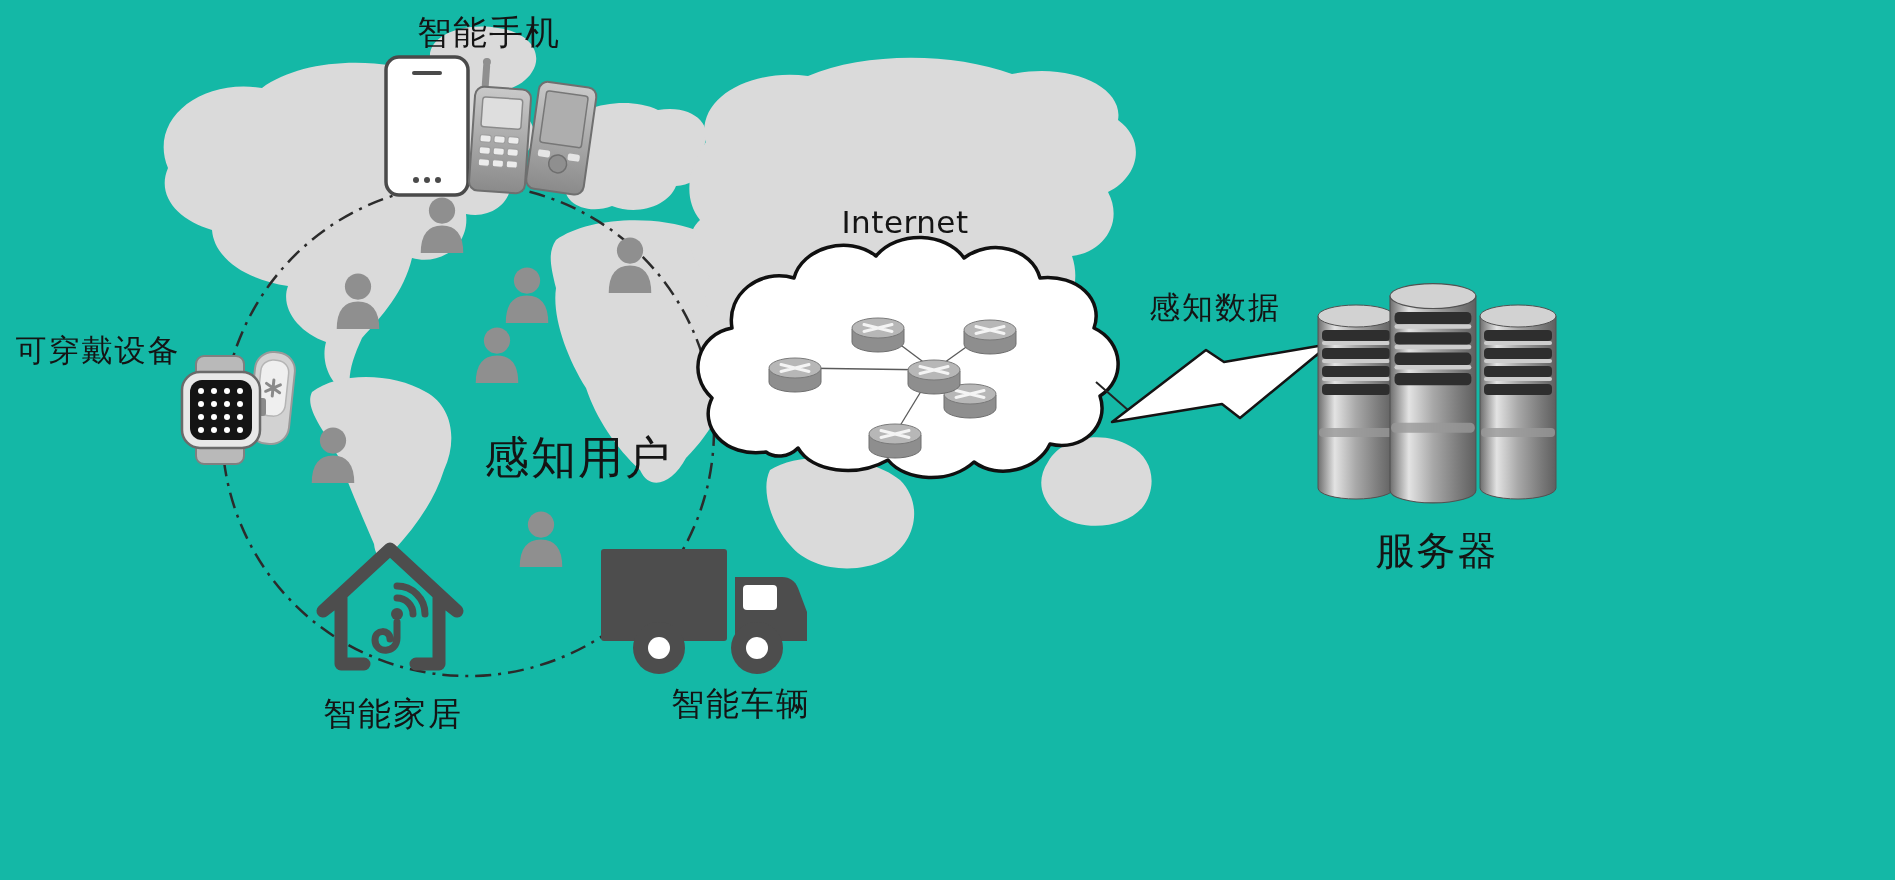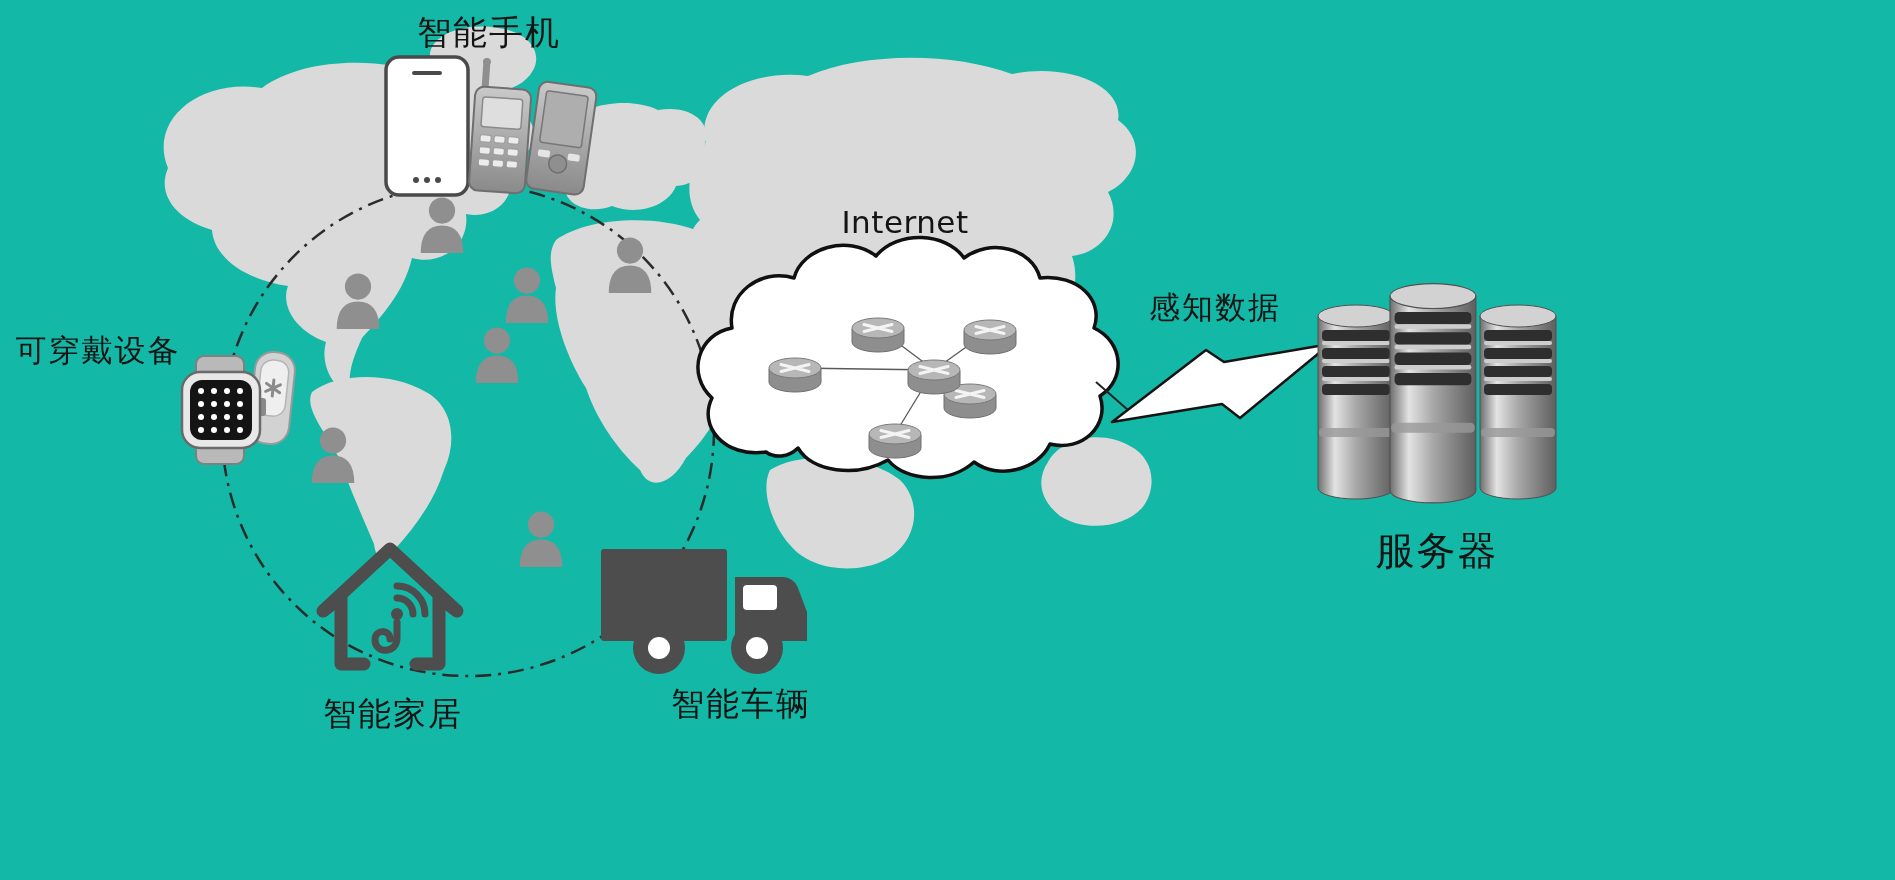--- a/index.html
+++ b/index.html
@@ -217,19 +217,20 @@
 
     <g>
       <use href="#tower" transform="translate(1318,300)"></use>
       <use href="#tower" transform="translate(1480,300)"></use>
       <use href="#tower" transform="translate(1390,278) scale(1.13)"></use>
     </g>
   </svg>
 
   <div class="label l-smartphone">智能手机</div>
   <div class="label l-wearable">可穿戴设备</div>
+  <div class="label l-sensing-users">感知用户</div>
   <div class="label l-smart-home">智能家居</div>
   <div class="label l-smart-vehicle">智能车辆</div>
   <div class="label l-internet">Internet</div>
   <div class="label l-sensing-data">感知数据</div>
   <div class="label l-server">服务器</div>
 
 </div>
 
 </body></html>

